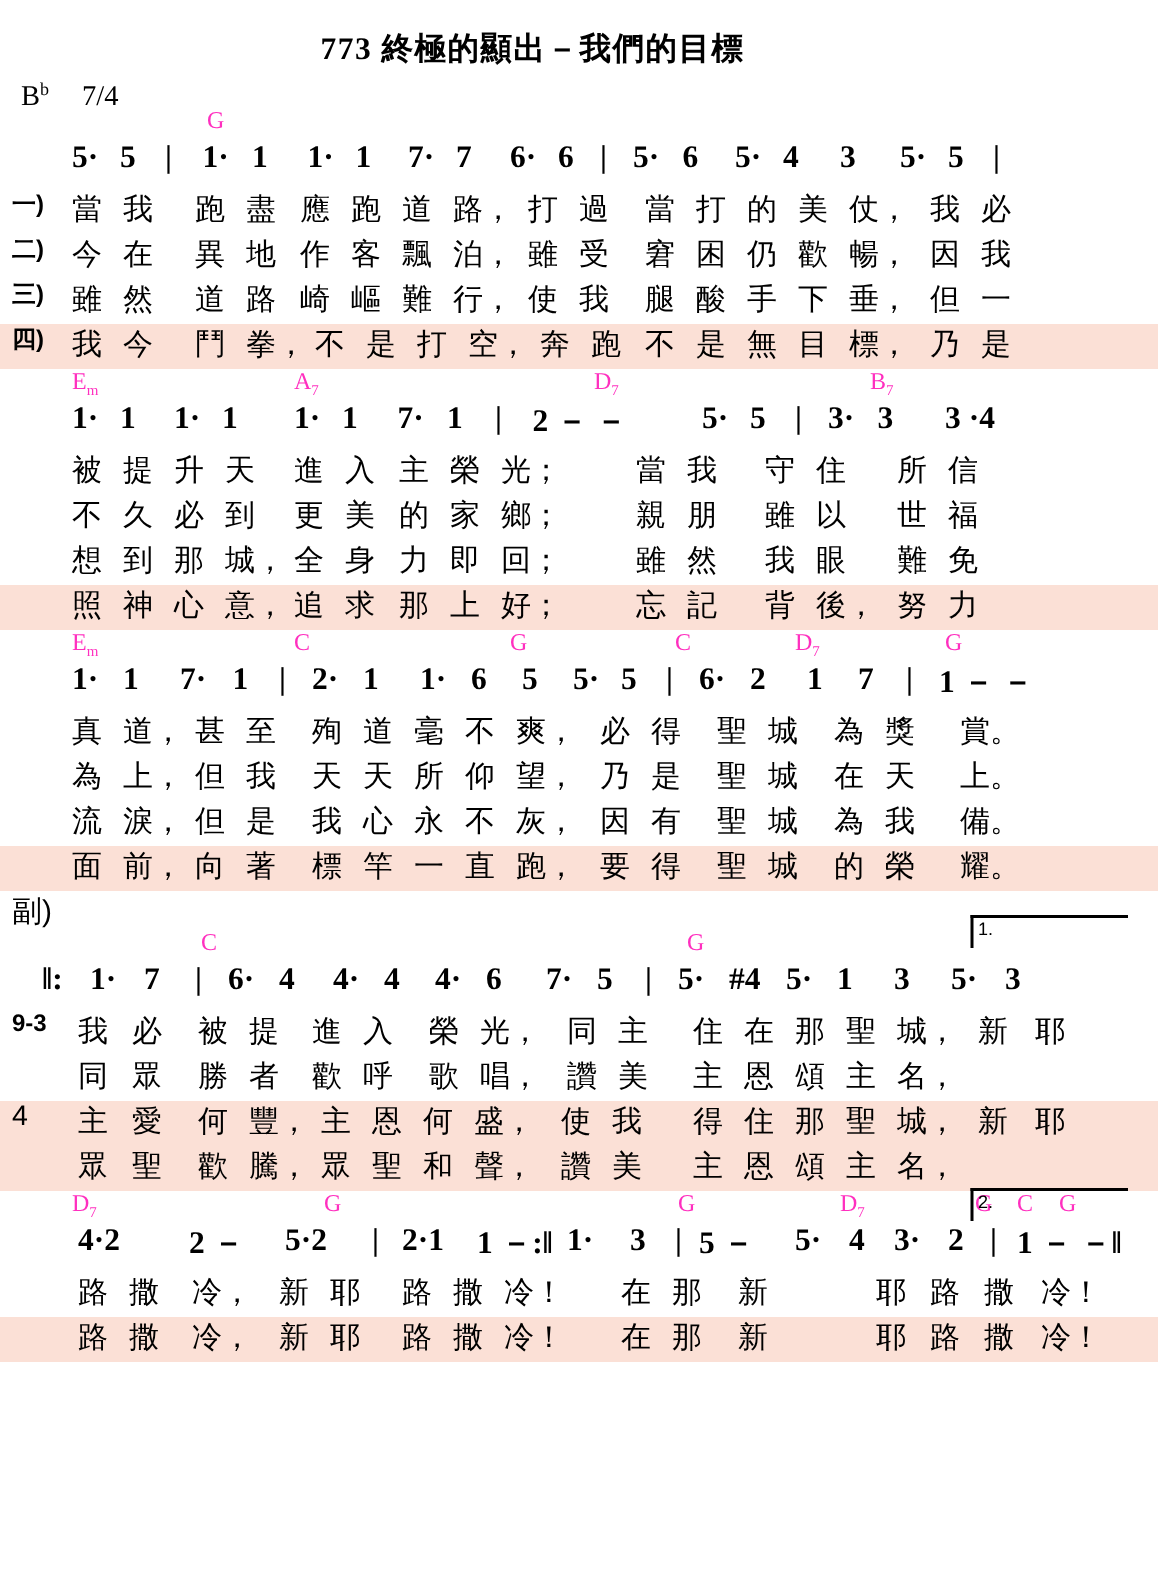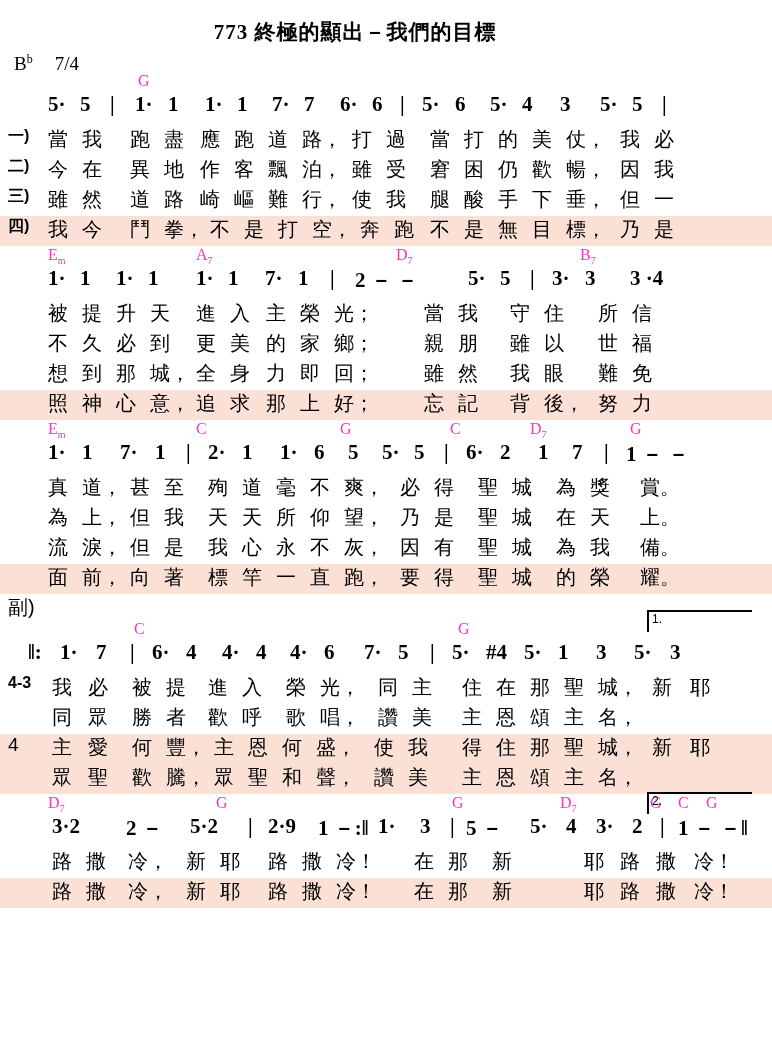--- a/index.html
+++ b/index.html
@@ -415,21 +415,21 @@
           <span class="n" style="left: 430px;">|</span>
           <span class="n" style="left: 452px;">5·</span>
           <span class="n" style="left: 486px;">#4</span>
           <span class="n" style="left: 524px;">5·</span>
           <span class="n" style="left: 558px;">1</span>
           <span class="n" style="left: 596px;">3</span>
           <span class="n" style="left: 634px;">5·</span>
           <span class="n" style="left: 670px;">3</span>
         </div>
         <div class="lyricline">
-          <span class="t" style="left: 8px; font-size: 16px; font-weight: bold;">4-3</span>
+          <span class="t" style="left: 8px; font-size: 16px; font-weight: bold;">9-3</span>
           <span class="t" style="left: 52px;">我</span>
           <span class="t" style="left: 88px;">必</span>
           <span class="t" style="left: 132px;">被</span>
           <span class="t" style="left: 166px;">提</span>
           <span class="t" style="left: 208px;">進</span>
           <span class="t" style="left: 242px;">入</span>
           <span class="t" style="left: 286px;">榮</span>
           <span class="t" style="left: 320px;">光，</span>
           <span class="t" style="left: 378px;">同</span>
           <span class="t" style="left: 412px;">主</span>
@@ -501,25 +501,25 @@
           <span class="chord" style="left: 48px;"><span>D</span><sub>7</sub></span>
           <span class="chord" style="left: 216px;"><span>G</span></span>
           <span class="chord" style="left: 452px;"><span>G</span></span>
           <span class="chord" style="left: 560px;"><span>D</span><sub>7</sub></span>
           <span class="chord" style="left: 650px;"><span>G</span></span>
           <span class="chord" style="left: 678px;"><span>C</span></span>
           <span class="chord" style="left: 706px;"><span>G</span></span>
         </div>
         <div class="ending" style="right: 20px; top: -2px; width: 100px; height: 20px;">2.</div>
         <div class="notesline">
-          <span class="n" style="left: 52px;">3·2</span>
+          <span class="n" style="left: 52px;">4·2</span>
           <span class="n" style="left: 126px;">2 －</span>
           <span class="n" style="left: 190px;">5·2</span>
           <span class="n" style="left: 248px;">|</span>
-          <span class="n" style="left: 268px;">2·9</span>
+          <span class="n" style="left: 268px;">2·1</span>
           <span class="n" style="left: 318px;">1 －:‖</span>
           <span class="n" style="left: 378px;">1·</span>
           <span class="n" style="left: 420px;">3</span>
           <span class="n" style="left: 450px;">|</span>
           <span class="n" style="left: 466px;">5 －</span>
           <span class="n" style="left: 530px;">5·</span>
           <span class="n" style="left: 566px;">4</span>
           <span class="n" style="left: 596px;">3·</span>
           <span class="n" style="left: 632px;">2</span>
           <span class="n" style="left: 660px;">|</span>

